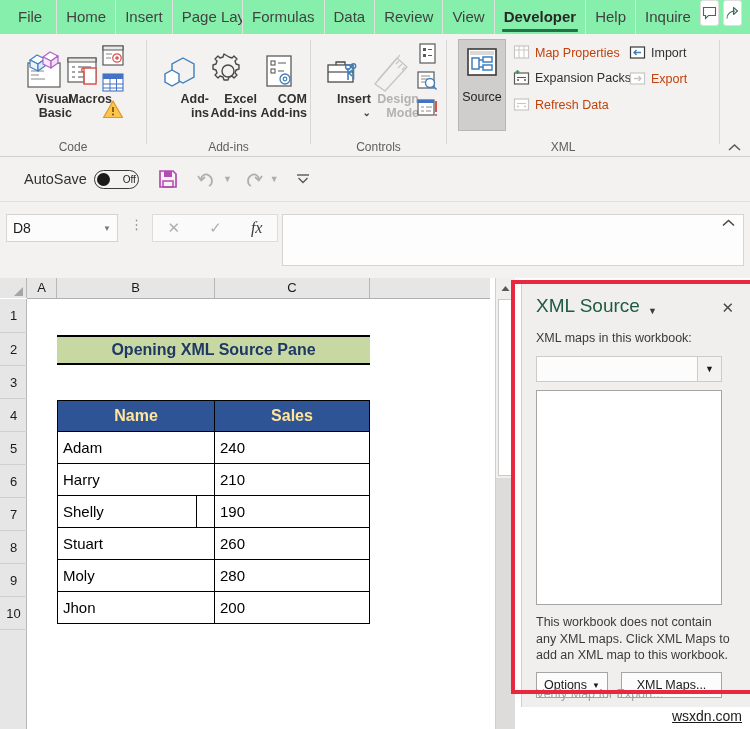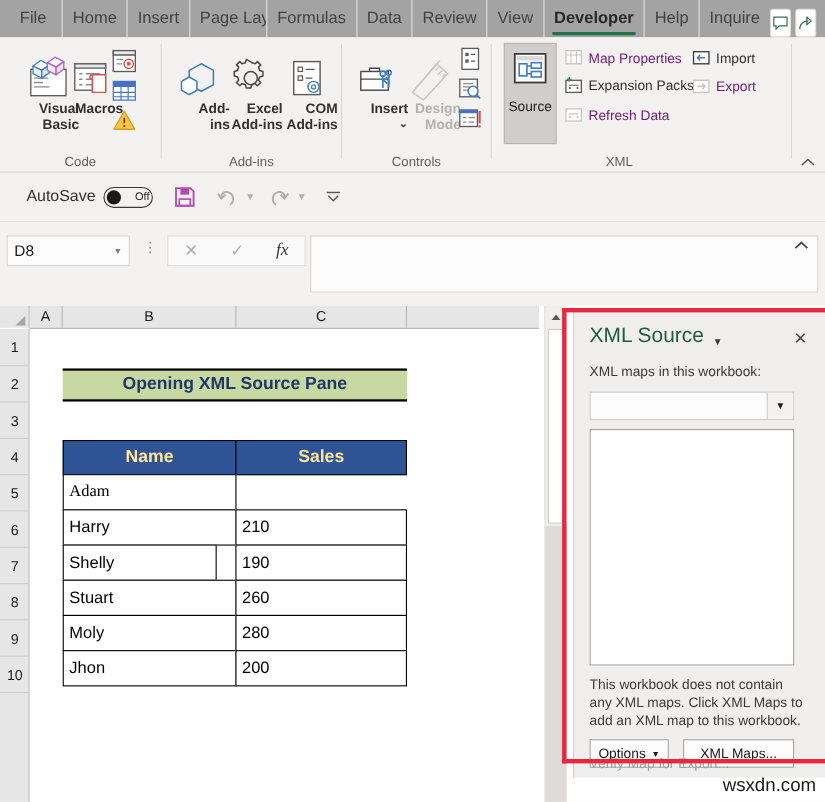--- a/index.html
+++ b/index.html
@@ -7,21 +7,21 @@
     width: 750px; height: 729px;
     font-family: "Liberation Sans", sans-serif;
     background: #ffffff;
     overflow: hidden;
   }
   #app { position: relative; width: 750px; height: 729px; background: #f3f2f1; }
 
   
   .tabbar {
     position: absolute; left: 0; top: 0; width: 750px; height: 34px;
-    background: #a3a3a3; display: flex; align-items: flex-end;
+    background: #86efac; display: flex; align-items: flex-start;
   }
   .tab {
     position: relative;
     padding: 0 9px; height: 34px; line-height: 34px;
     font-size: 15px; color: #444240; white-space: nowrap;
     border-left: 1px solid #e3e1df;
   }
   .tab:first-child { border-left: none; }
   .tab.file { padding: 0 14px 0 18px; border-left: none; }
   .tab.active { color: #292827; font-weight: bold; }
@@ -53,21 +53,21 @@
     position: absolute; text-align: right; width: 56px;
     font-size: 12.5px; color: #323130; line-height: 14px; font-weight: bold;
   }
   .bigbtn .ic { height: 50px; display: flex; align-items: flex-end; justify-content: center; }
   .bigbtn.disabled { color: #b4b2b0; }
 
   .smallrow {
     position: absolute; display: flex; align-items: center; gap: 5px;
     font-size: 12.5px; color: #323130; white-space: nowrap;
   }
-  .smallrow.disabled { color: #701a75; }
+  .smallrow.disabled { color: #c2410c; }
 
   .srcbtn {
     position: absolute; width: 48px; height: 92px; top: 5px;
     background: #cfcecd; border: 1px solid #b8b6b4;
     display: flex; flex-direction: column; align-items: center; justify-content: flex-start;
     padding-top: 6px; font-size: 12.5px; color: #1e1e1e;
   }
   .collapse {
     position: absolute; right: 6px; bottom: 4px;
     font-size: 13px; color: #666; width: 16px; text-align: center;
@@ -210,21 +210,21 @@
   .pane-verify {
     position: absolute; left: 14px; top: 404px;
     font-size: 12.5px; color: #a19f9d;
   }
   .redbox {
     position: absolute; left: 511px; top: 280px; width: 239px; height: 414px;
     border: 4px solid #e8283f; border-right: none; pointer-events: none;
   }
   .watermark {
     position: absolute; right: 8px; bottom: 5px;
-    font-size: 17px; color: #1b1a19;
+    font-size: 14px; color: #1b1a19; text-decoration: underline;
   }
 
   svg { display: block; }
 </style>
 </head>
 <body>
 
 <div id="app">
 
   <div class="tabbar">
@@ -548,21 +548,22 @@
       <div class="rh" style="top:331px;height:33px; border-bottom:none;"></div>
     </div>
 
     <div class="gridbody">
 
       <div class="cell title-cell" style="left:30px; top:36px; width:313px; height:30px;">Opening XML Source Pane</div>
 
       <div class="cell hdr-cell" style="left:30px; top:101px; width:158px; height:32px;">Name</div>
       <div class="cell hdr-cell" style="left:187px; top:101px; width:156px; height:32px;">Sales</div>
 
-      <div class="cell data-cell" style="left:30px; top:132px; width:158px; height:33px;font-family:Liberation Serif, serif;">Adam</div>
+      <div class="cell data-cell" style="left:30px; top:132px; width:158px; height:33px;">Adam</div>
+      <div class="cell data-cell" style="left:187px; top:132px; width:156px; height:33px;">240</div>
 
       <div class="cell data-cell" style="left:30px; top:164px; width:158px; height:33px;">Harry</div>
       <div class="cell data-cell" style="left:187px; top:164px; width:156px; height:33px;">210</div>
 
       <div class="cell data-cell" style="left:30px; top:196px; width:140px; height:33px;">Shelly</div>
       <div class="cell data-cell" style="left:187px; top:196px; width:156px; height:33px;">190</div>
 
       <div class="cell data-cell" style="left:30px; top:228px; width:158px; height:33px;">Stuart</div>
       <div class="cell data-cell" style="left:187px; top:228px; width:156px; height:33px;">260</div>
 

